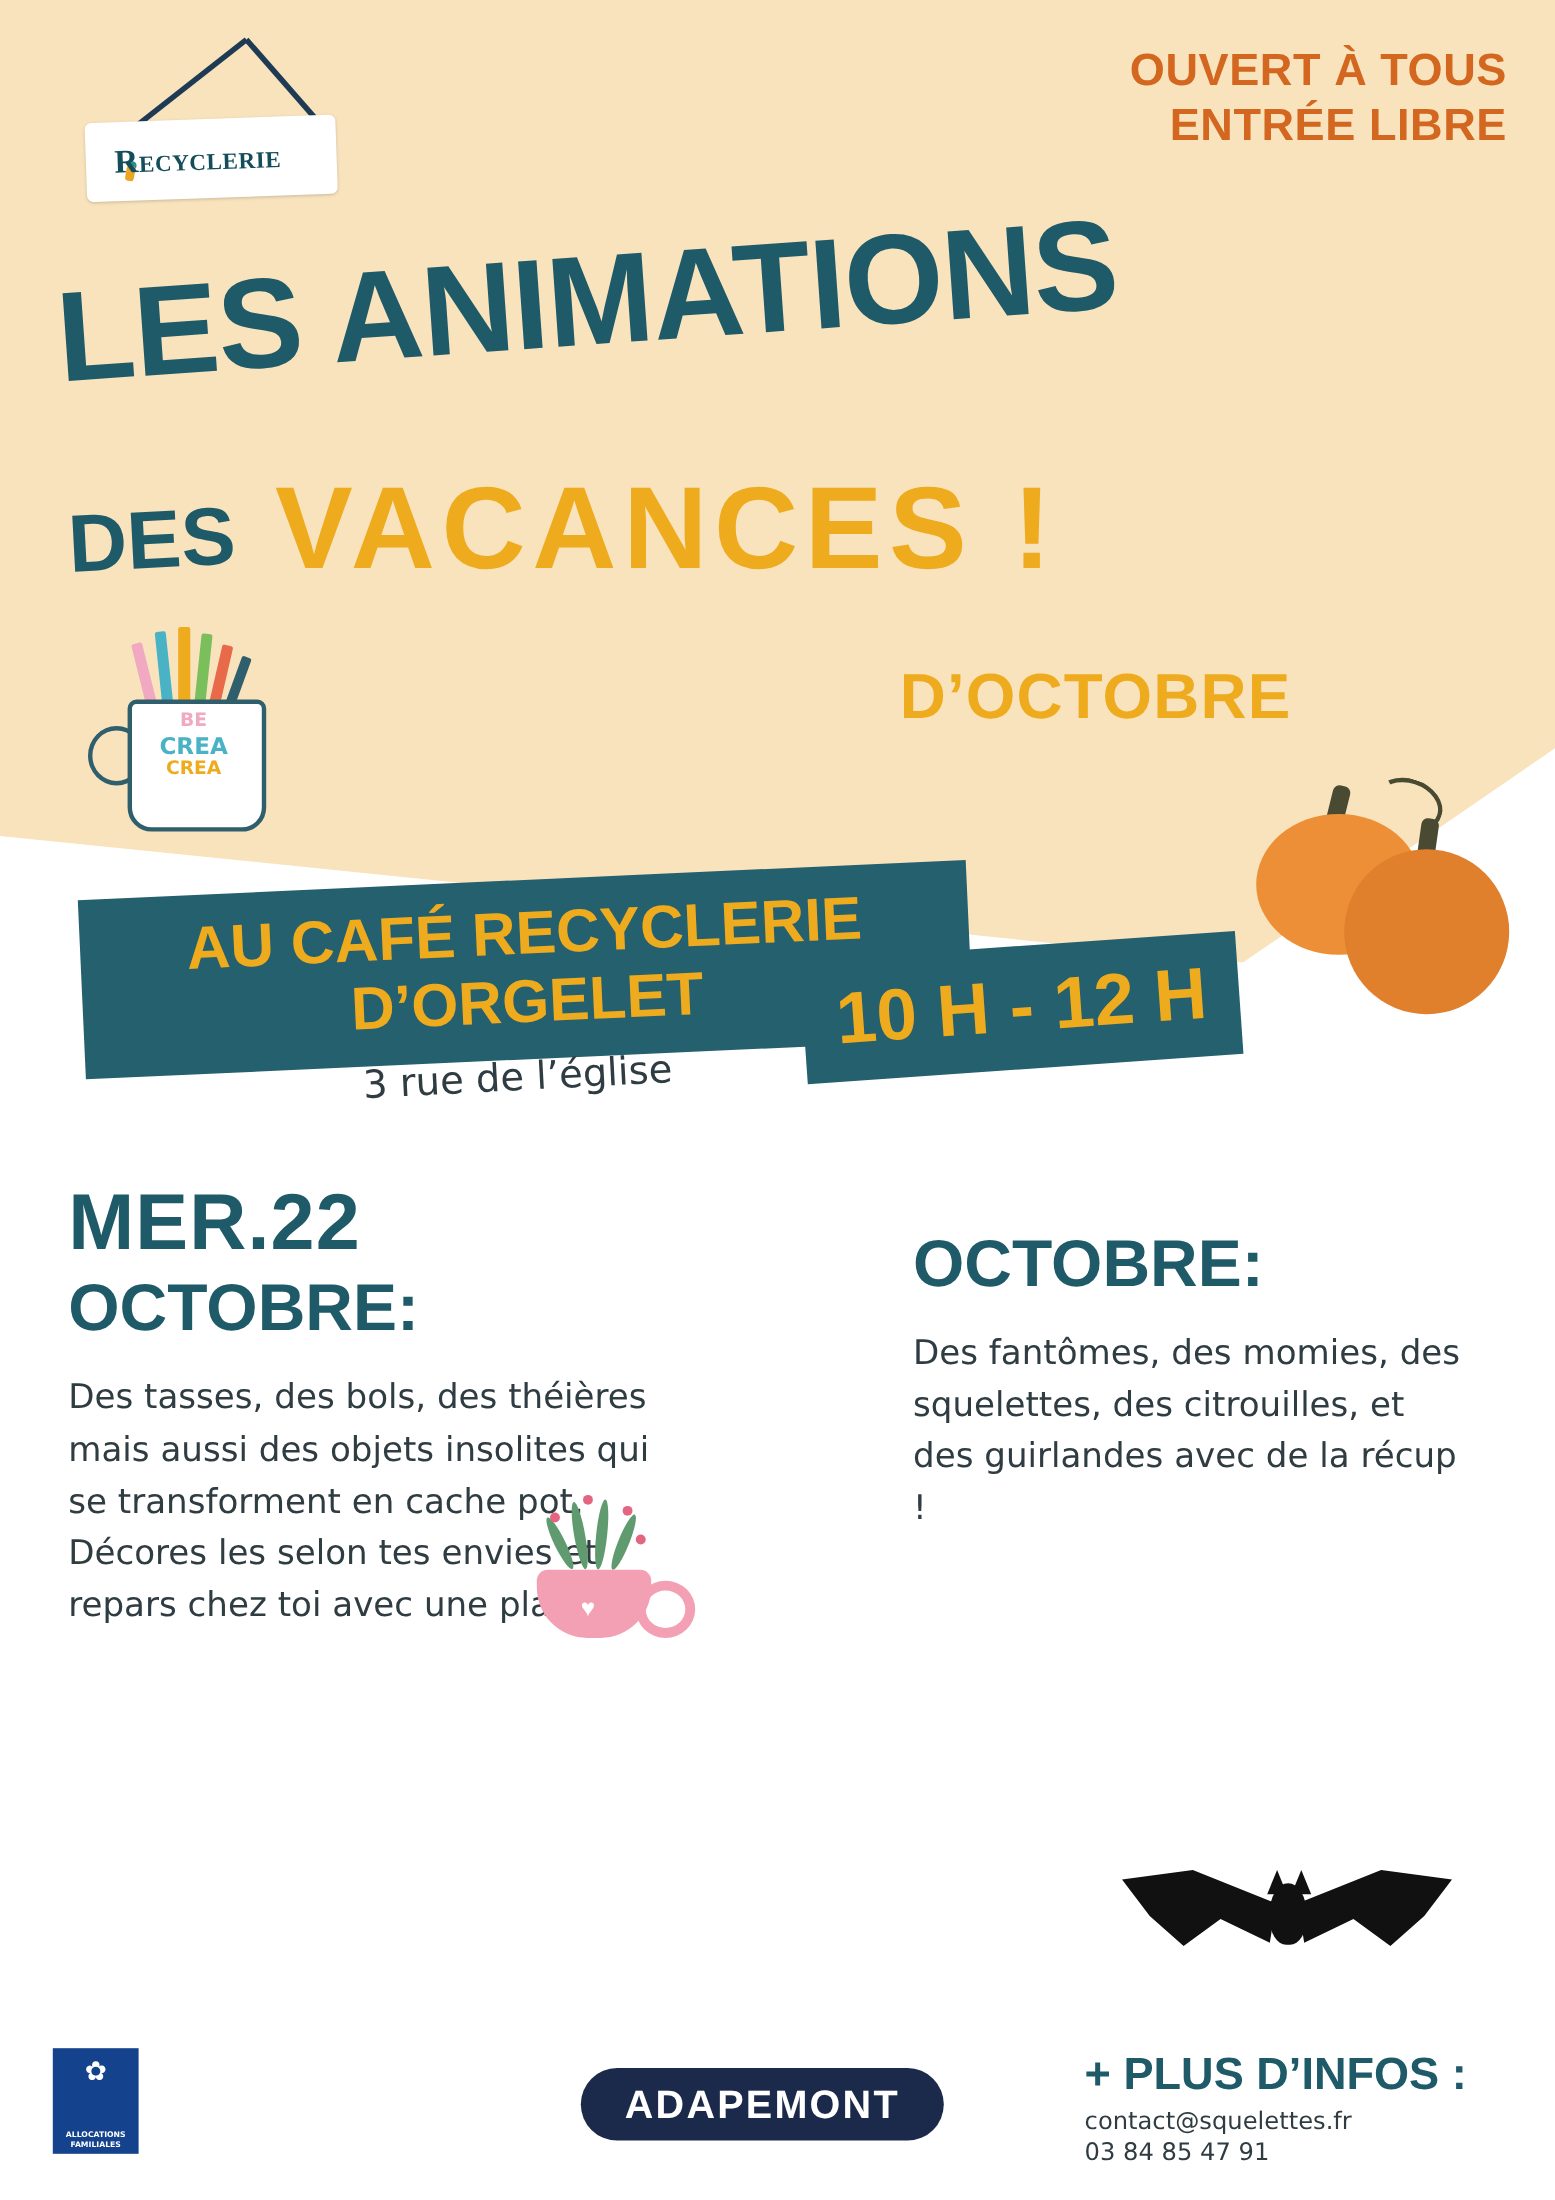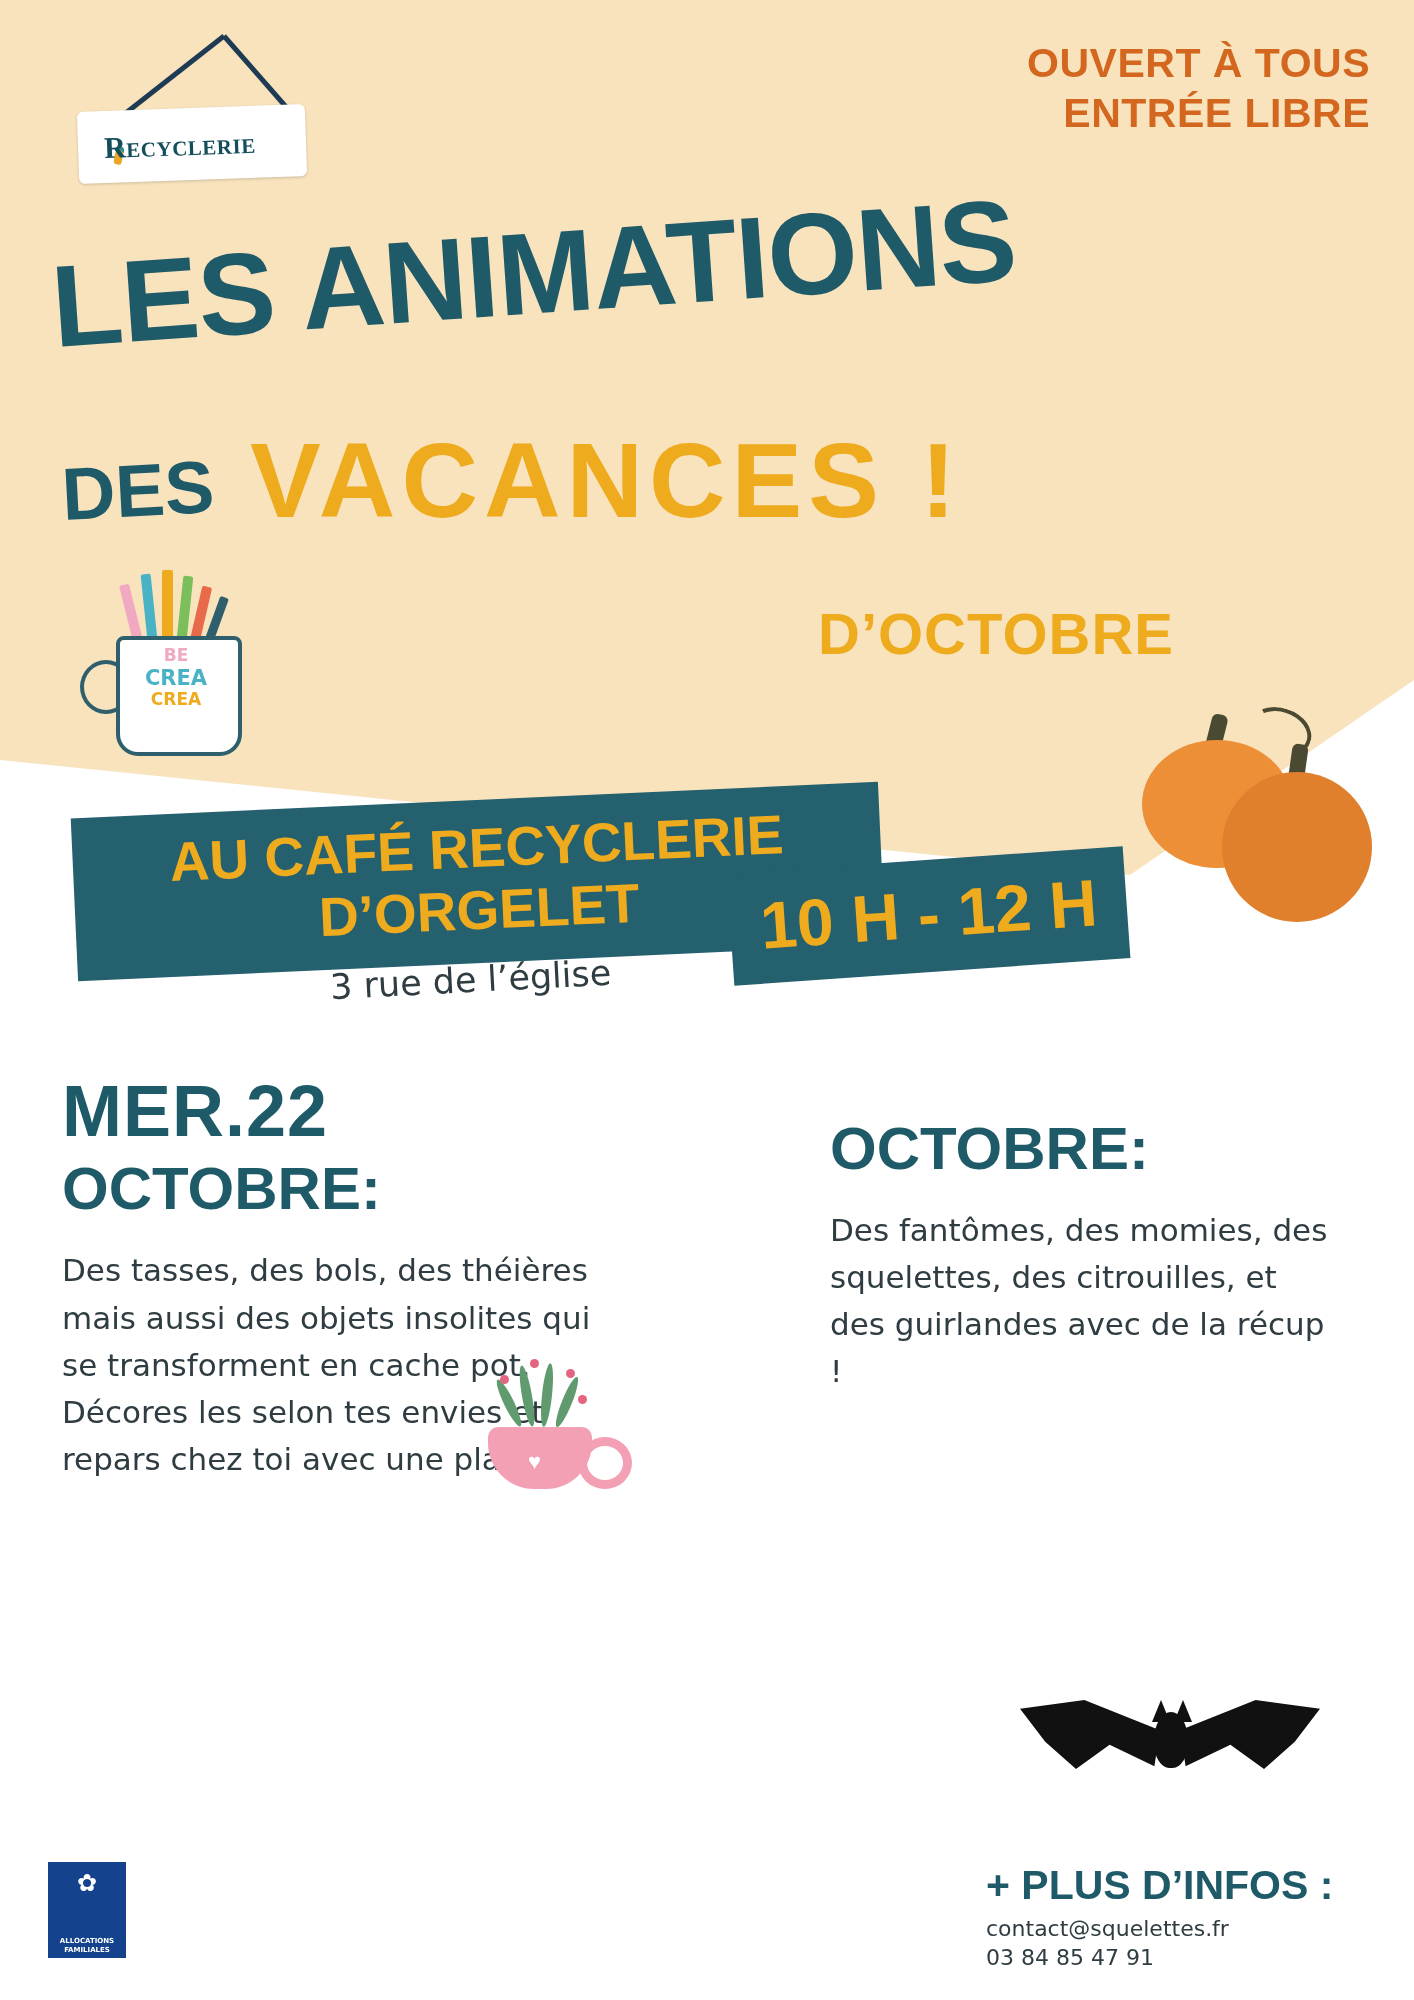--- a/index.html
+++ b/index.html
@@ -514,20 +514,23 @@
     <div class="bat-body"></div>
   </div>
 
   <div class="caf-logo">
     <div class="caf-mark">✿</div>
     <span class="caf-small">ALLOCATIONS FAMILIALES</span>
     <span class="caf-big">Caf</span>
     <span class="caf-small">du Jura</span>
   </div>
 
+  <div class="adapemont">
+    <span>ADAPEMONT</span>
+  </div>
 
   <div class="infos">
     <div class="infos-title">+ PLUS D’INFOS :</div>
     <div class="infos-line">contact@squelettes.fr</div>
     <div class="infos-line">03 84 85 47 91</div>
   </div>
 
 </div>
 
 </body></html>

